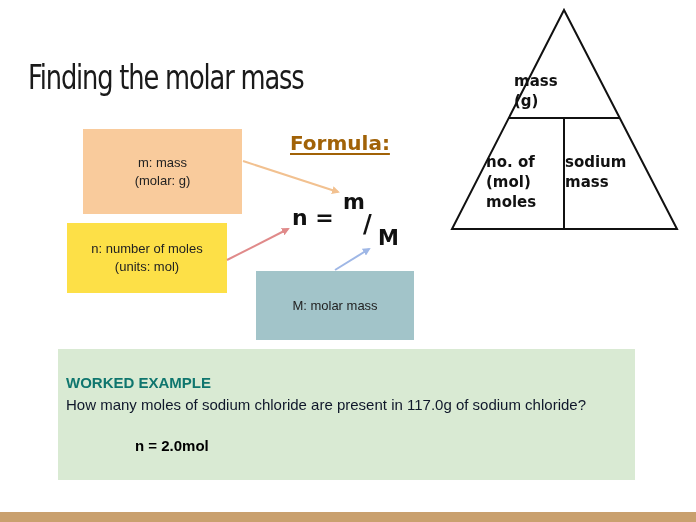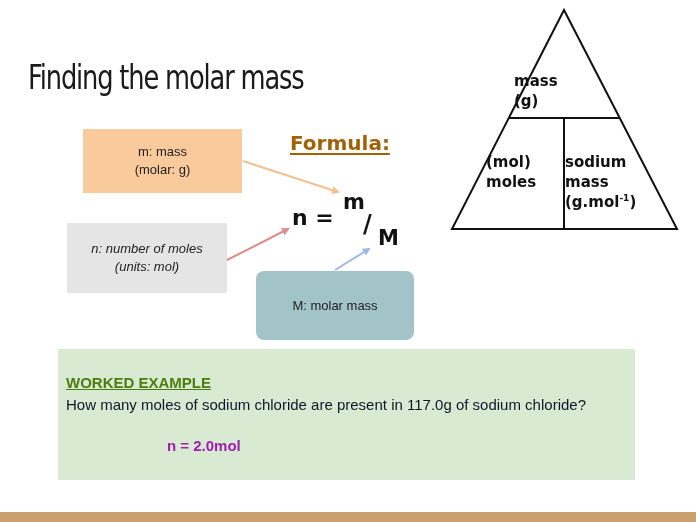--- a/index.html
+++ b/index.html
@@ -1,38 +1,38 @@
 <!DOCTYPE html>
 <html><head>
 <meta charset="utf-8">
 <style>
   html, body { margin:0; padding:0; }
   body { width:696px; height:522px; position:relative; background:#ffffff; overflow:hidden; font-family:"Liberation Sans", sans-serif; }
   .title { position:absolute; left:28px; top:58px; font-family:"DejaVu Sans", sans-serif; font-size:33px; color:#1a1a1a; letter-spacing:-1.5px; transform:scaleX(0.78); transform-origin:left top; font-weight:normal; white-space:nowrap; }
   .box { position:absolute; display:flex; flex-direction:column; align-items:center; justify-content:center; text-align:center; font-size:13px; line-height:18px; color:#222; }
-  .box-mass { left:83px; top:129px; width:159px; height:64px; background:#f9cb9c; }
-  .box-moles { left:67px; top:223px; width:160px; height:70px; background:#e5e5e5;font-style:italic; }
-  .box-molar { left:256px; top:271px; width:158px; height:69px; background:#a2c4c9;border-radius:8px; }
+  .box-mass { left:83px; top:129px; width:159px; height:85px; background:#f9cb9c; }
+  .box-moles { left:67px; top:223px; width:160px; height:70px; background:#fde047; }
+  .box-molar { left:256px; top:271px; width:158px; height:69px; background:#a2c4c9; }
   sup { font-size:8px; line-height:0; vertical-align:super; }
   .formula-label { position:absolute; left:290px; top:131px; font-family:"DejaVu Sans", sans-serif; font-weight:bold; font-size:20px; color:#a16207; text-decoration:underline; text-underline-offset:3px;text-align:right; }
   .formula { position:absolute; font-family:"DejaVu Sans", sans-serif; font-weight:bold; color:#111; }
   .f-n { left:292px; top:205px; font-size:22px; }
   .f-m { left:343px; top:190px; font-size:21px; }
   .f-slash { left:363px; top:210px; font-size:24px; }
   .f-M { left:378px; top:226px; font-size:21px; }
   svg.overlay { position:absolute; left:0; top:0; }
   .tri-text { position:absolute; font-family:"DejaVu Sans", sans-serif; font-weight:bold; font-size:15px; line-height:20px; color:#111; text-align:left; }
   .tri-mass { left:514px; top:71px; width:100px; }
   .tri-moles { left:486px; top:152px; width:76px; }
   .tri-molar { left:565px; top:152px; width:82px; }
   .tri-text sup { font-size:9px; }
   .worked { position:absolute; left:58px; top:349px; width:577px; height:131px; background:#d9ead3; }
-  .worked-head { position:absolute; left:8px; top:25px; font-size:15px; font-weight:bold; text-decoration:underline; color:#4d7c0f; }
+  .worked-head { position:absolute; left:8px; top:25px; font-size:15px; font-weight:bold; color:#0f766e; }
   .worked-q { position:absolute; left:8px; top:45px; width:560px; font-size:15px; line-height:21px; color:#0f172a; }
-  .worked-a { position:absolute; left:77px; top:88px; font-size:15px; font-weight:bold; color:#a21caf;margin-left:32px; }
+  .worked-a { position:absolute; left:77px; top:88px; font-size:15px; font-weight:bold; color:#000000; }
   .bottom-bar { position:absolute; left:0; top:512px; width:696px; height:10px; background:#c9a06e; }
 </style>
 </head>
 <body>
 
 <div class="title">Finding the molar mass</div>
 
 <div class="box box-mass">
   <div>m: mass</div>
   <div>(molar: g)</div>
@@ -73,27 +73,27 @@
     <line x1="508" y1="118" x2="620" y2="118"></line>
     <line x1="564" y1="118" x2="564" y2="229"></line>
   </g>
 </svg>
 
 <div class="tri-text tri-mass">
   <div>mass</div>
   <div>(g)</div>
 </div>
 <div class="tri-text tri-moles">
+  <div>no. of</div>
   <div>(mol)</div>
   <div>moles</div>
 </div>
 <div class="tri-text tri-molar">
   <div>sodium</div>
   <div>mass</div>
-  <div><span>(g.mol</span><sup>-1</sup><span>)</span></div>
 </div>
 
 <div class="worked">
   <div class="worked-head">WORKED EXAMPLE</div>
   <div class="worked-q">How many moles of sodium chloride are present in 117.0g of sodium chloride?</div>
   <div class="worked-a">n = 2.0mol</div>
 </div>
 
 <div class="bottom-bar"></div>
 

